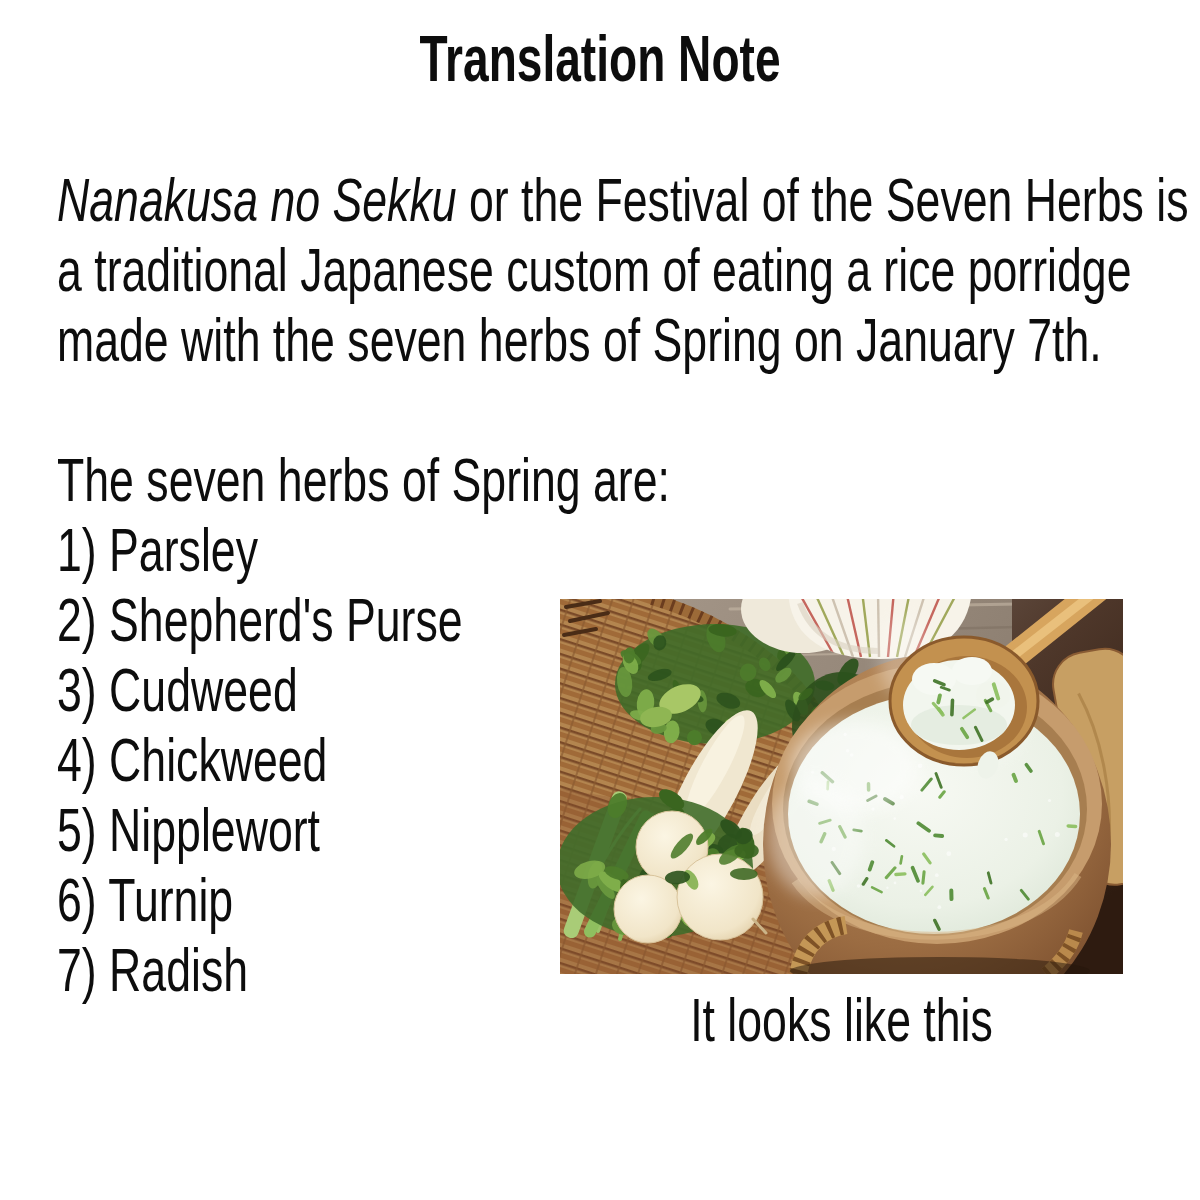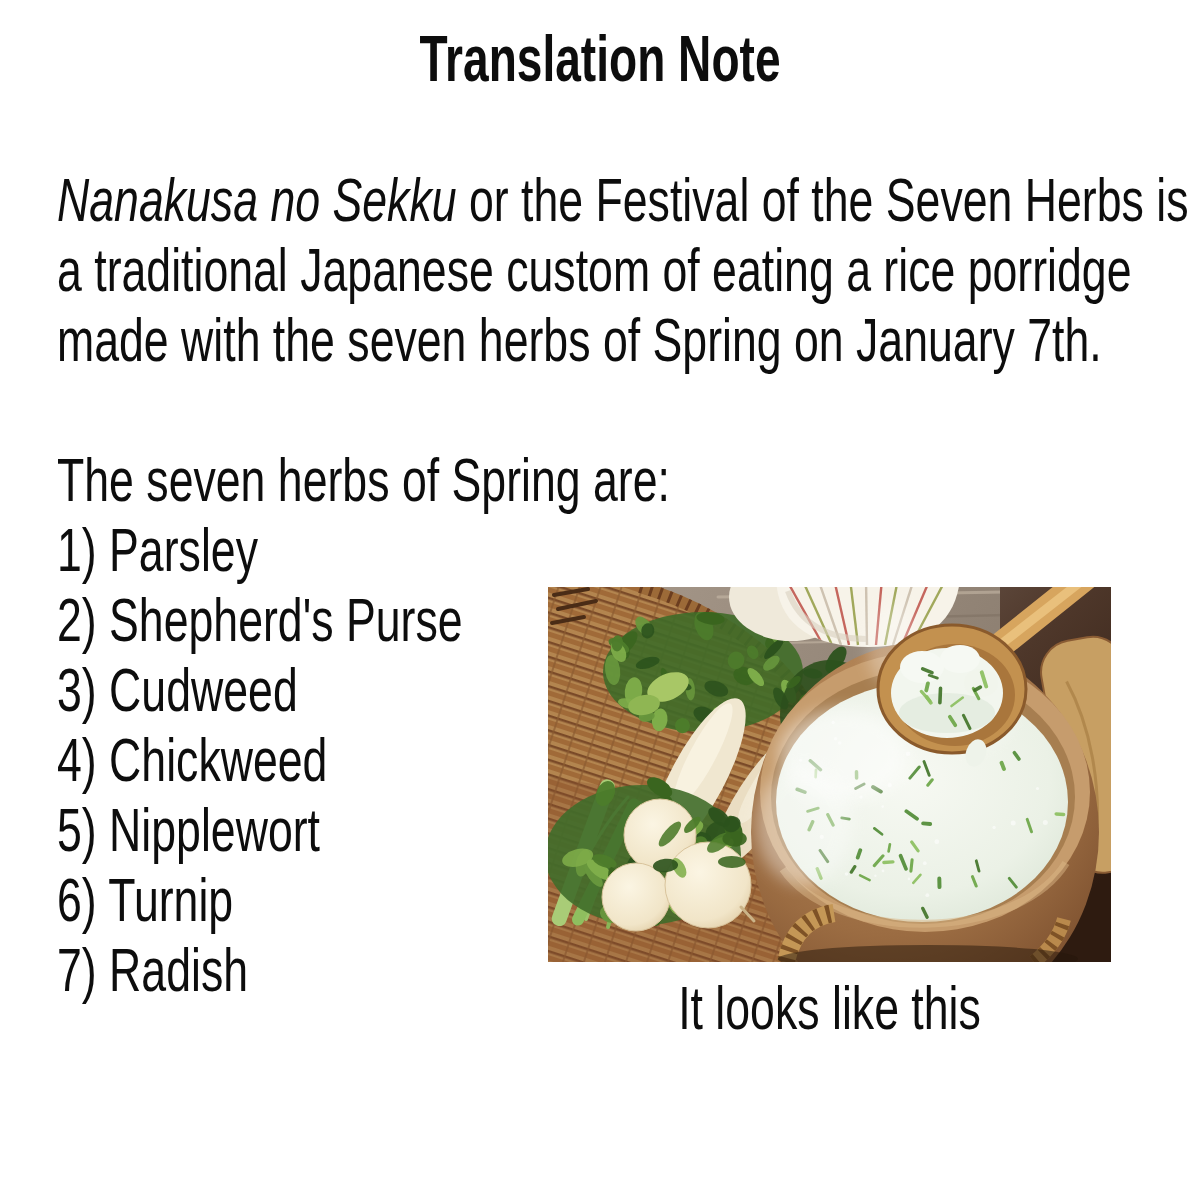--- a/index.html
+++ b/index.html
@@ -16,21 +16,21 @@
     white-space:nowrap;
   }
   .para{
     position:absolute;top:165px;left:57px;margin:0;
     font-size:62px;line-height:70px;white-space:nowrap;
   }
   .herb-list{
     position:absolute;top:445px;left:57px;margin:0;
     font-size:62px;line-height:70px;white-space:nowrap;
   }
-  figure.photo-fig{position:absolute;left:548px;top:587px;width:513px;height:470px;margin:0;}
+  figure.photo-fig{position:absolute;left:548px;top:587px;width:513px;height:470px;margin:12px;}
   figure.photo-fig svg{display:block;}
   figcaption.caption{
     position:absolute;top:386px;left:0;width:563px;text-align:center;
     font-size:62px;line-height:70px;white-space:nowrap;
   }
   em{font-style:italic;}
 </style>
 </head>
 <body>
 

